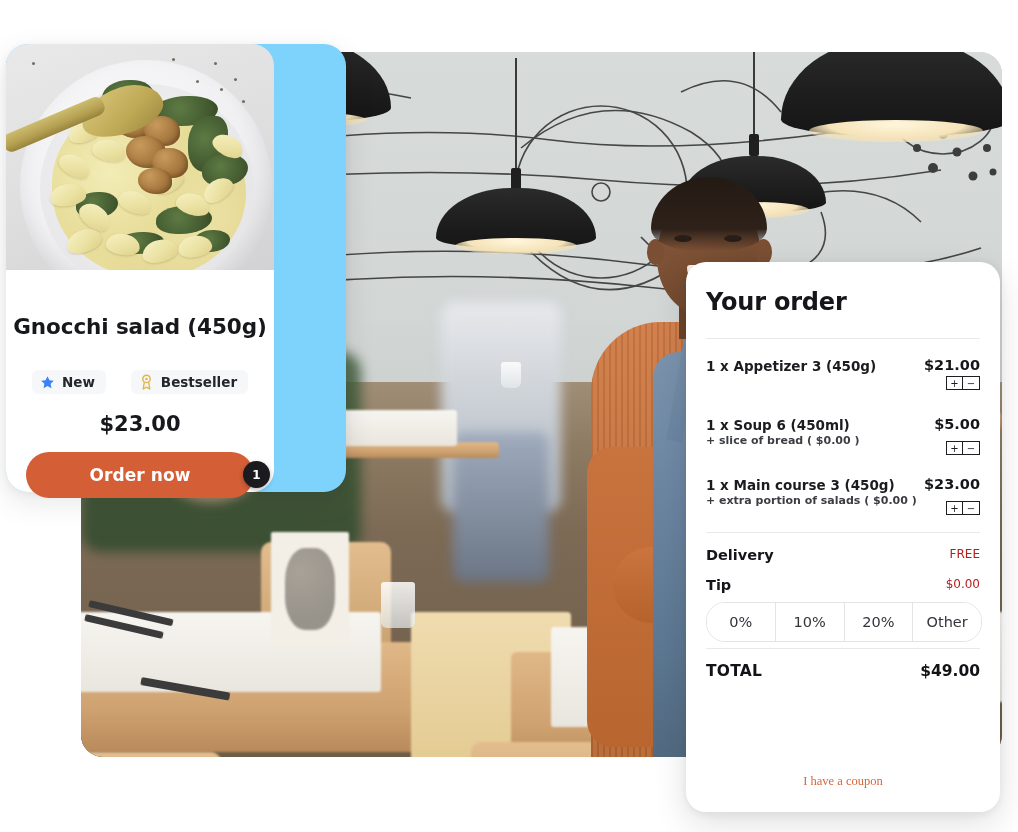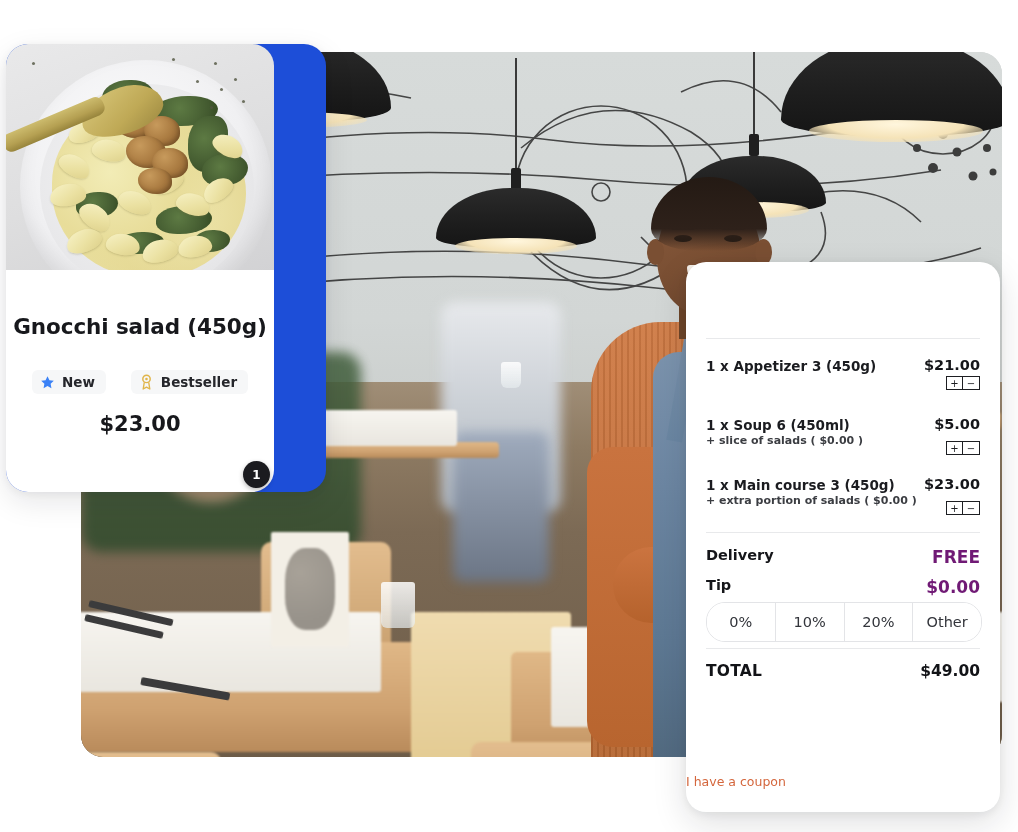--- a/index.html
+++ b/index.html
@@ -177,25 +177,26 @@
     border-radius: 26px;
   }
 
   
   #dish-card {
     position: absolute;
     left: 6px;
     top: 44px;
     width: 320px;
     height: 448px;
-    background: #1d4ed8;
+    background: #7dd3fc;
     border-radius: 22px;
     box-shadow: 0 10px 30px rgba(20,22,30,.10), 0 2px 8px rgba(20,22,30,.06);
     overflow: visible;
     z-index: 5;
+    padding-left: 20px;
   }
   #dish-photo {
     position:absolute; left:0; top:0;
     width:268px; height:226px;
     border-radius:22px 22px 0 0;
     overflow:hidden;
     background: linear-gradient(160deg,#e9e9ea 0%, #dededf 55%, #d2d2d4 100%);
   }
   .bowl {
     position:absolute; left:14px; top:16px; width:252px; height:252px;
@@ -367,21 +368,21 @@
     color:#1d1e22;
     display:flex; align-items:center; justify-content:center;
     cursor:pointer;
     font-family:"DejaVu Sans","Liberation Sans",sans-serif;
     padding:0;
   }
   .step-btn + .step-btn { border-left:none; }
 
   .sum-row { position:absolute; left:20px; width:274px; }
   .sum-label { position:absolute; left:0; top:0; font-size:14.5px; font-weight:700; color:#15161a; }
-  .sum-val { position:absolute; right:0; top:0; font-size:17px; font-weight:700; color:#701a75; }
+  .sum-val { position:absolute; right:0; top:0; font-size:12px; font-weight:400; color:#b91c1c; }
 
   #tip-group {
     position:absolute; left:20px; top:600px;
     width:274px; height:38px;
     border:1px solid #e3e4e7;
     border-radius:19px;
     display:flex;
     overflow:hidden;
     background:#fff;
   }
@@ -410,22 +411,23 @@
     font-size:17px; font-weight:600;
     cursor:pointer;
     font-family:"DejaVu Sans","Liberation Sans",sans-serif;
   }
   #min-order {
     position:absolute; left:0; top:748px; width:314px;
     text-align:center; font-size:12.5px; font-weight:700; color:#1b1c20;
   }
   #coupon-link {
     position:absolute; left:0; top:771px; width:314px;
-    text-align:left; font-size:12.5px; color:#d4663c; cursor:pointer;
+    text-align:center; font-size:12.5px; color:#d4663c; cursor:pointer;
     text-decoration:none;
+    font-family:Liberation Serif, serif;
   }
 </style>
 </head>
 <body>
 
 <div id="stage">
 
   <div id="hero-photo">
     <div class="hero-layer hero-wall"></div>
     <div class="teal-circle"></div>
@@ -627,40 +629,42 @@
               <circle cx="12" cy="8" r="2.1" fill="#e0b54a"></circle>
               <path d="M8.4 13.6 L6.6 24.4 L12 21.4 L17.4 24.4 L15.6 13.6" fill="none" stroke="#e0b54a" stroke-width="2.2" stroke-linejoin="round"></path>
             </svg>
           </span>
           <span>Bestseller</span>
         </div>
       </div>
 
       <div id="dish-price">$23.00</div>
 
+      <button id="order-now-btn">Order now</button>
     </div>
 
     <div id="qty-badge">1</div>
   </div>
 
   <div id="order-panel">
+    <div id="order-title">Your order</div>
     <div class="hr" id="hr-1"></div>
 
     <div class="order-line" style="top:96px;">
       <div class="ol-name">1 x Appetizer 3 (450g)</div>
       <div class="ol-price">$21.00</div>
       <div class="stepper">
         <button class="step-btn">+</button>
         <button class="step-btn">−</button>
       </div>
     </div>
 
     <div class="order-line" style="top:155px;">
       <div class="ol-name">1 x Soup 6 (450ml)</div>
-      <div class="ol-sub">+ slice of salads ( $0.00 )</div>
+      <div class="ol-sub">+ slice of bread ( $0.00 )</div>
       <div class="ol-price">$5.00</div>
       <div class="stepper low">
         <button class="step-btn">+</button>
         <button class="step-btn">−</button>
       </div>
     </div>
 
     <div class="order-line" style="top:215px;">
       <div class="ol-name">1 x Main course 3 (450g)</div>
       <div class="ol-sub">+ extra portion of salads ( $0.00 )</div>

